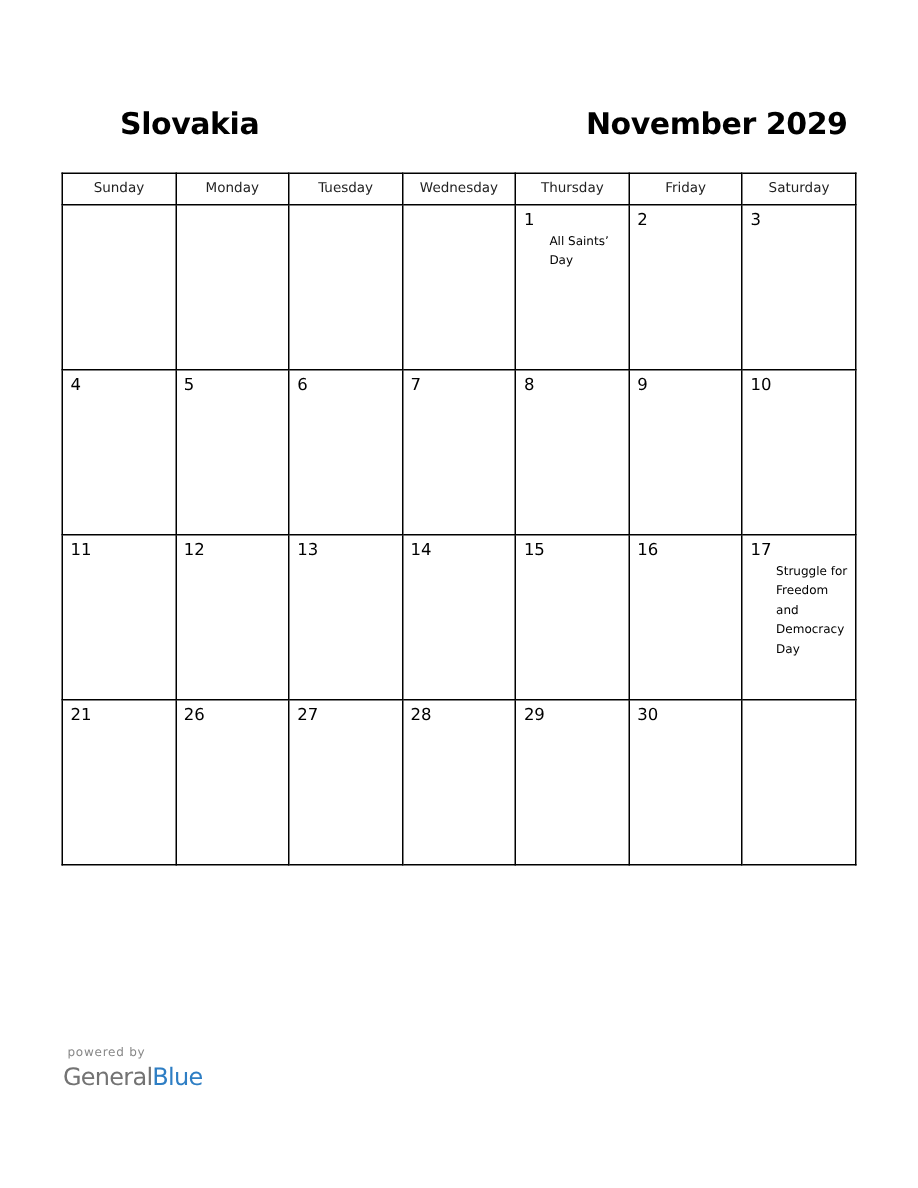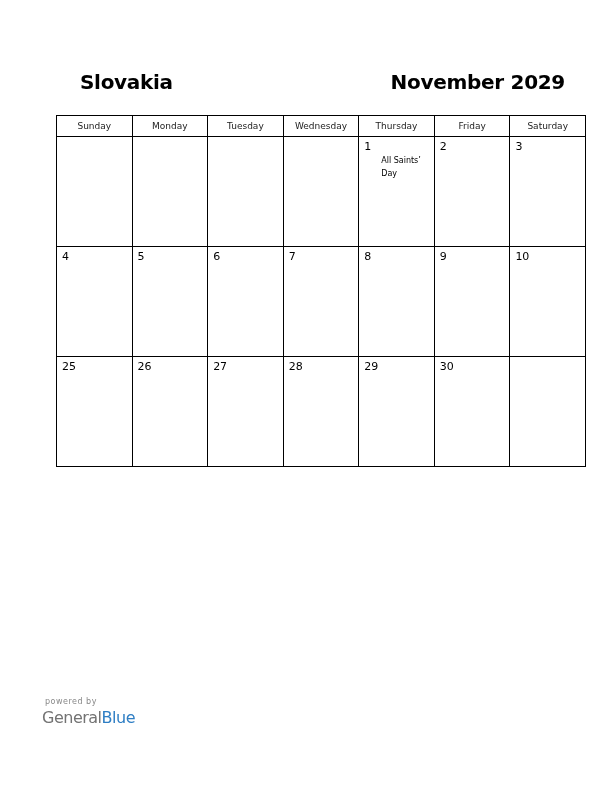--- a/index.html
+++ b/index.html
@@ -1,19 +1,19 @@
 <!DOCTYPE html>
 <html><head>
 <meta charset="utf-8">
 <style>
   html, body { margin: 0; padding: 0; background: #ffffff; }
   body { width: 612px; height: 792px; position: relative; font-family: "DejaVu Sans", sans-serif; color: #000; overflow: hidden; }
   .country { position: absolute; left: 46px; top: 70px; font-size: 20px; font-weight: bold; letter-spacing: -0.3px; margin-left: 34px; }
   .month { position: absolute; right: 47px; top: 70px; font-size: 20px; font-weight: bold; letter-spacing: -0.3px; }
-  table.cal { position: absolute; left: 56px; top: 115px; border-collapse: collapse; table-layout: fixed; width: 530px; }
+  table.cal { position: absolute; left: 41px; top: 115px; border-collapse: collapse; table-layout: fixed; width: 530px; }
   table.cal th, table.cal td { border: 1px solid #000; padding: 0; }
   table.cal th { height: 20px; font-size: 9px; font-weight: normal; text-align: center; vertical-align: middle; color: #222; }
   table.cal td { height: 109px; vertical-align: top; }
   .day-num { display: block; font-size: 11px; padding: 3px 0 0 5px; line-height: 13px; }
   .holiday { display: block; font-size: 8px; padding: 1px 2px 0 5px; line-height: 13px; margin-left: 17px; }
   .footer-powered { position: absolute; left: 45px; top: 697px; font-size: 8px; color: #888; letter-spacing: 0.5px; }
   .footer-brand { position: absolute; left: 42px; top: 708px; font-size: 16px; letter-spacing: -0.5px; }
   .brand-a { color: #737373; }
   .brand-b { color: #2e7ec4; text-align: right; }
 </style>
@@ -78,21 +78,45 @@
         </td>
         <td>
           <span class="day-num">9</span>
         </td>
         <td>
           <span class="day-num">10</span>
         </td>
       </tr>
       <tr>
         <td>
-          <span class="day-num">25</span>
+          <span class="day-num">11</span>
+        </td>
+        <td>
+          <span class="day-num">12</span>
+        </td>
+        <td>
+          <span class="day-num">13</span>
+        </td>
+        <td>
+          <span class="day-num">14</span>
+        </td>
+        <td>
+          <span class="day-num">15</span>
+        </td>
+        <td>
+          <span class="day-num">16</span>
+        </td>
+        <td>
+          <span class="day-num">17</span>
+          <span class="holiday">Struggle for Freedom and Democracy Day</span>
+        </td>
+      </tr>
+      <tr>
+        <td>
+          <span class="day-num">21</span>
         </td>
         <td>
           <span class="day-num">26</span>
         </td>
         <td>
           <span class="day-num">27</span>
         </td>
         <td>
           <span class="day-num">28</span>
         </td>

